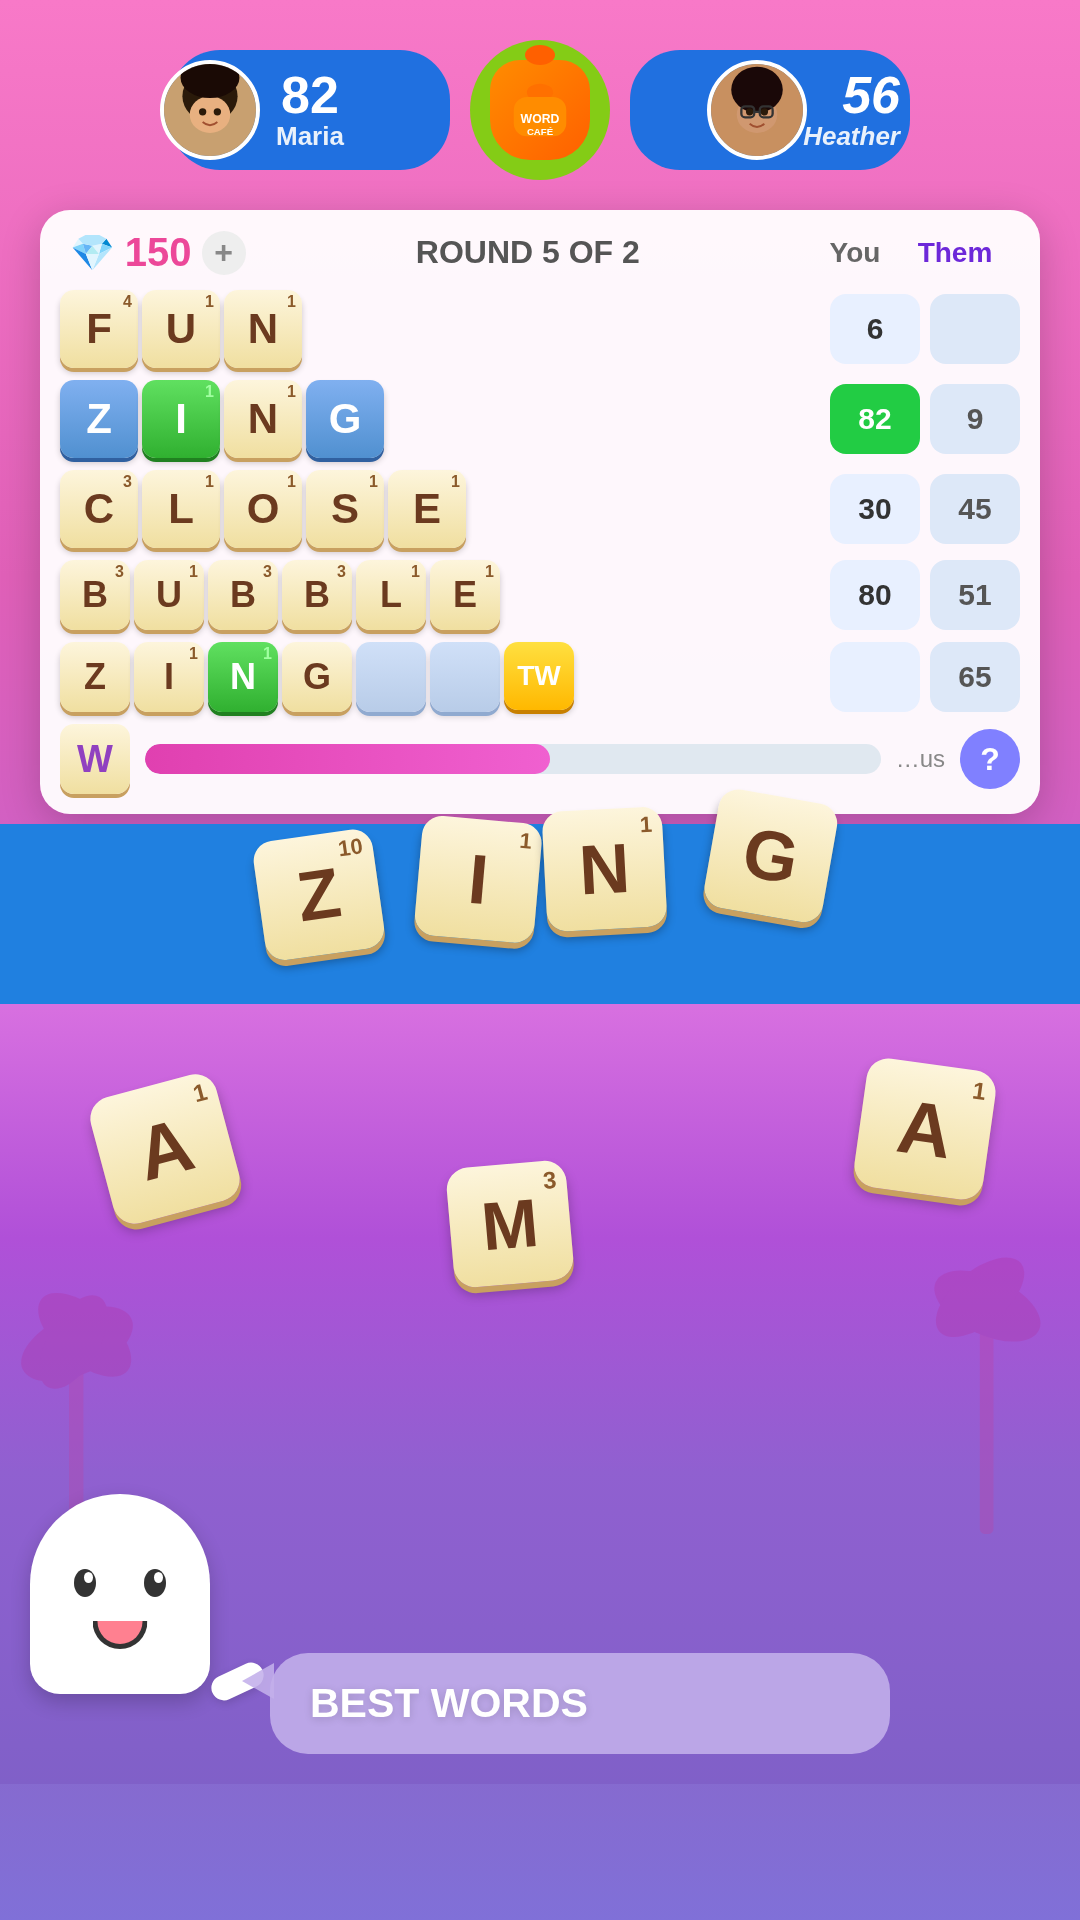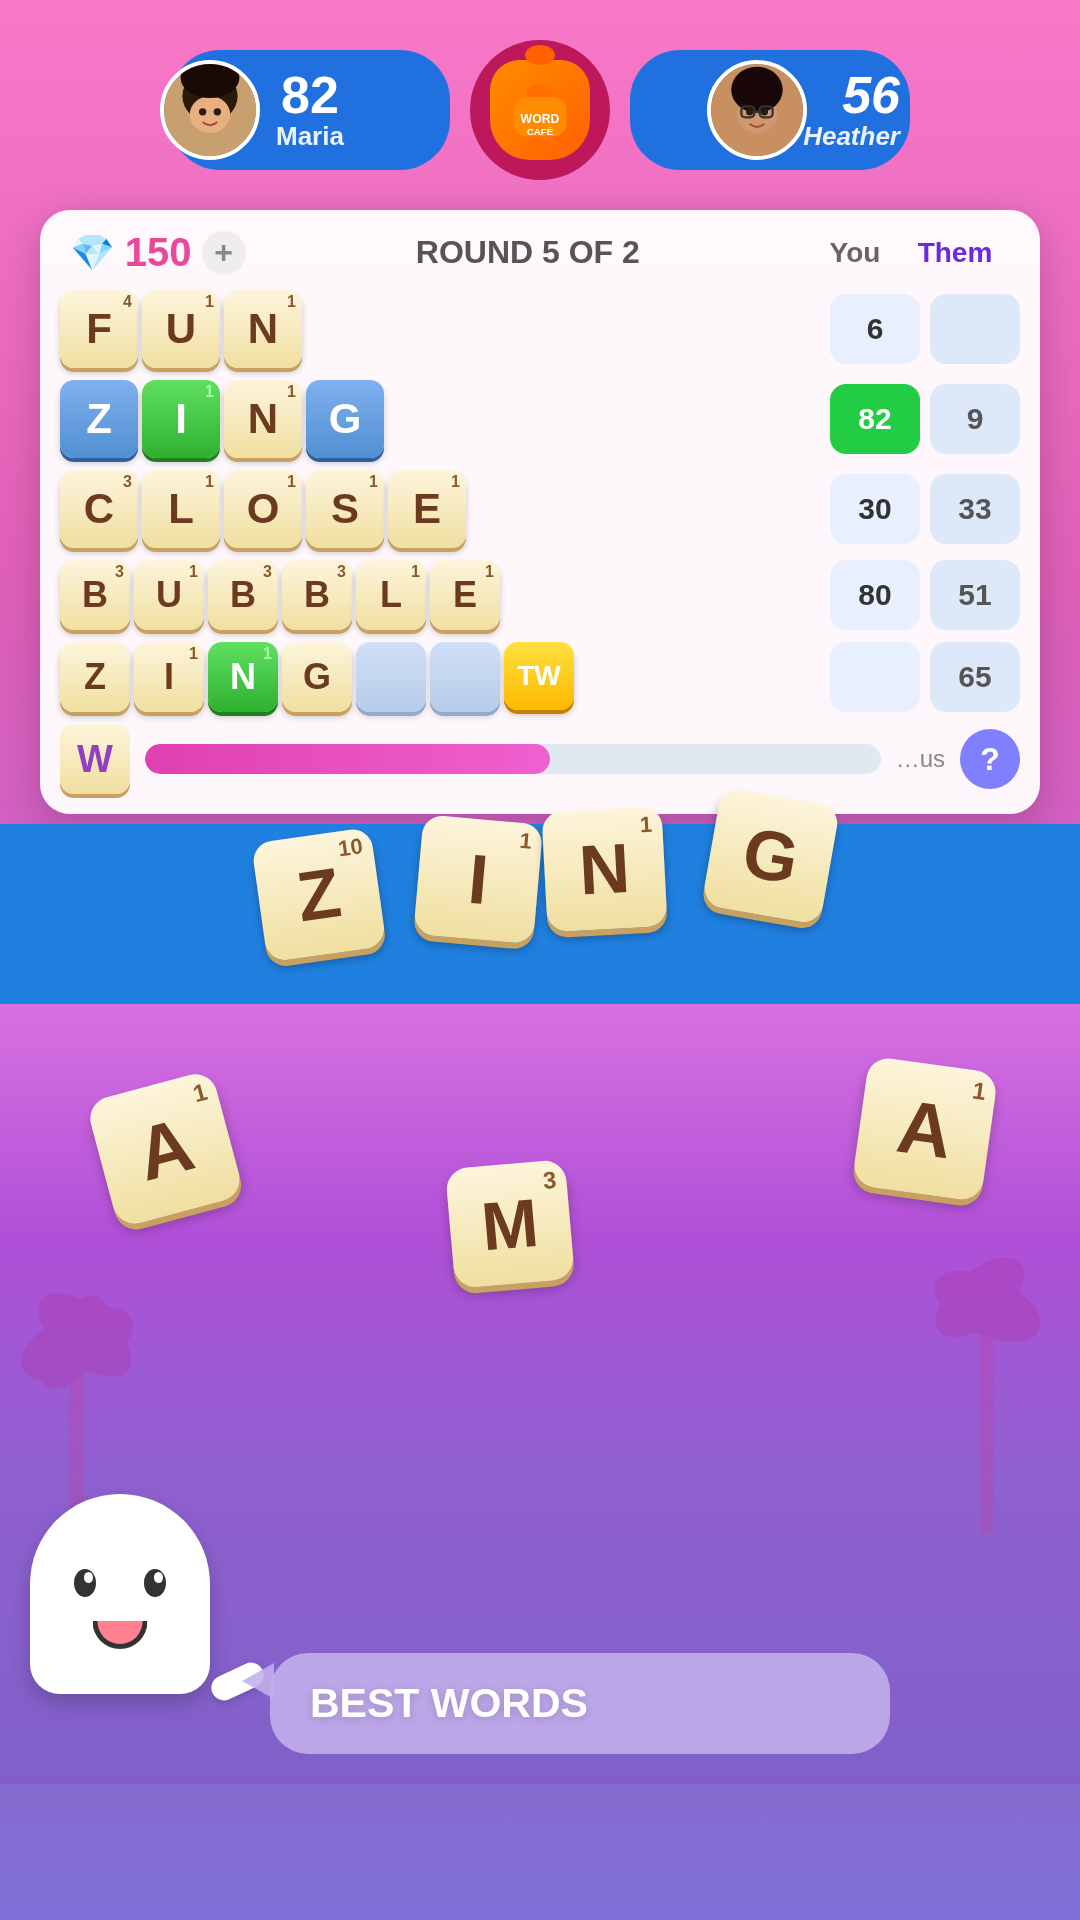--- a/index.html
+++ b/index.html
@@ -81,21 +81,21 @@
     .player-name {
       font-size: 26px;
       font-weight: 600;
       opacity: 0.9;
     }
 
     
     .center-powerup {
       width: 140px;
       height: 140px;
-      background: #be185d;
+      background: #84cc16;
       border-radius: 50%;
       display: flex;
       align-items: center;
       justify-content: center;
       margin: 0 20px;
       flex-shrink: 0;
       z-index: 5;
       text-align: right;
     }
 
@@ -529,21 +529,21 @@
   <div class="word-row">
     <div class="tiles-group">
       <div class="tile">C<span class="tile-score">3</span></div>
       <div class="tile">L<span class="tile-score">1</span></div>
       <div class="tile">O<span class="tile-score">1</span></div>
       <div class="tile">S<span class="tile-score">1</span></div>
       <div class="tile">E<span class="tile-score">1</span></div>
     </div>
     <div class="scores-group">
       <div class="score-box score-you">30</div>
-      <div class="score-box score-them">33</div>
+      <div class="score-box score-them">45</div>
     </div>
   </div>
 
   <div class="word-row">
     <div class="tiles-group">
       <div class="tile" style="width:70px;height:70px;font-size:36px;">B<span class="tile-score">3</span></div>
       <div class="tile" style="width:70px;height:70px;font-size:36px;">U<span class="tile-score">1</span></div>
       <div class="tile" style="width:70px;height:70px;font-size:36px;">B<span class="tile-score">3</span></div>
       <div class="tile" style="width:70px;height:70px;font-size:36px;">B<span class="tile-score">3</span></div>
       <div class="tile" style="width:70px;height:70px;font-size:36px;">L<span class="tile-score">1</span></div>

